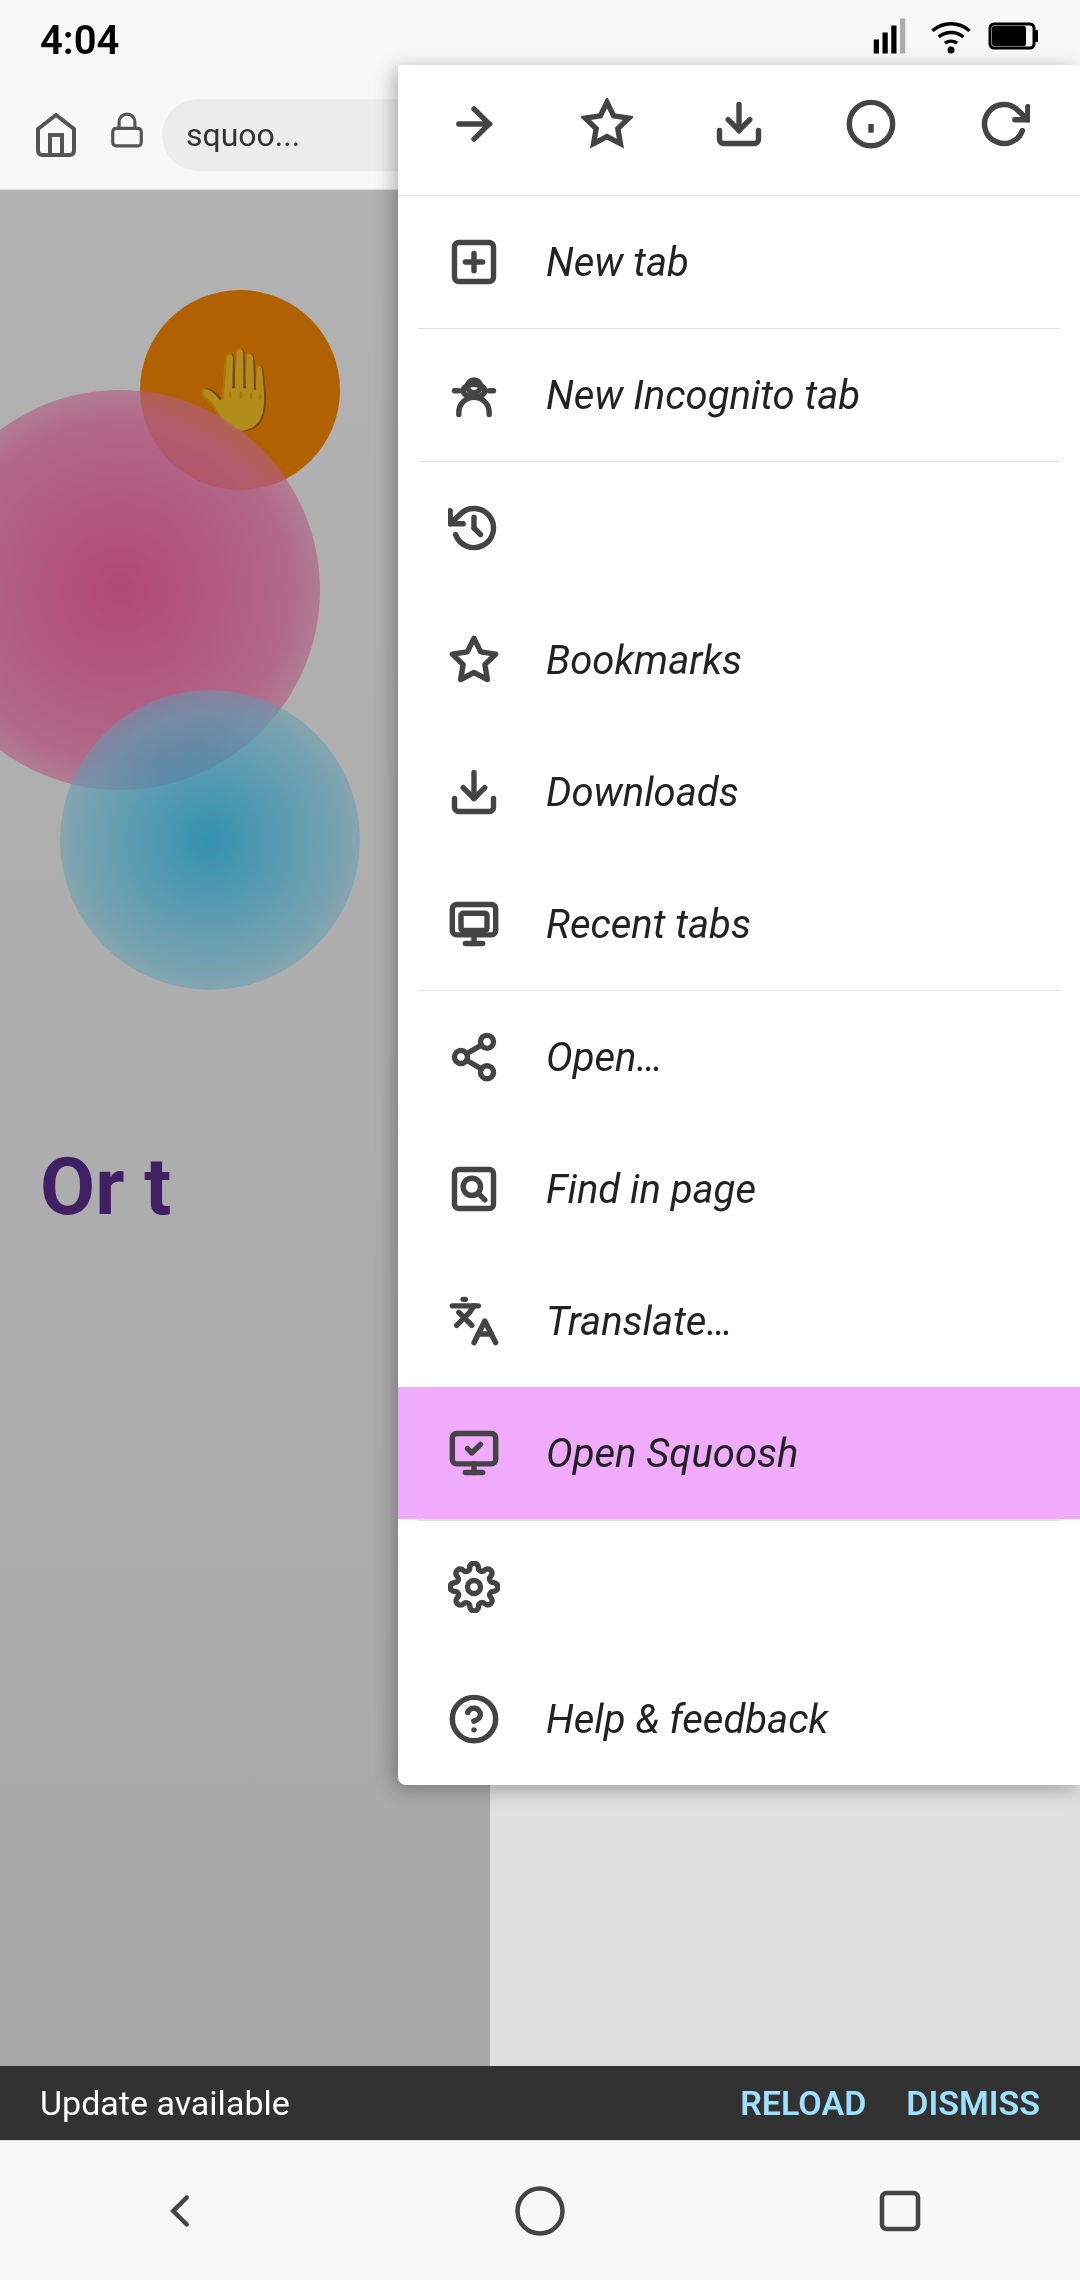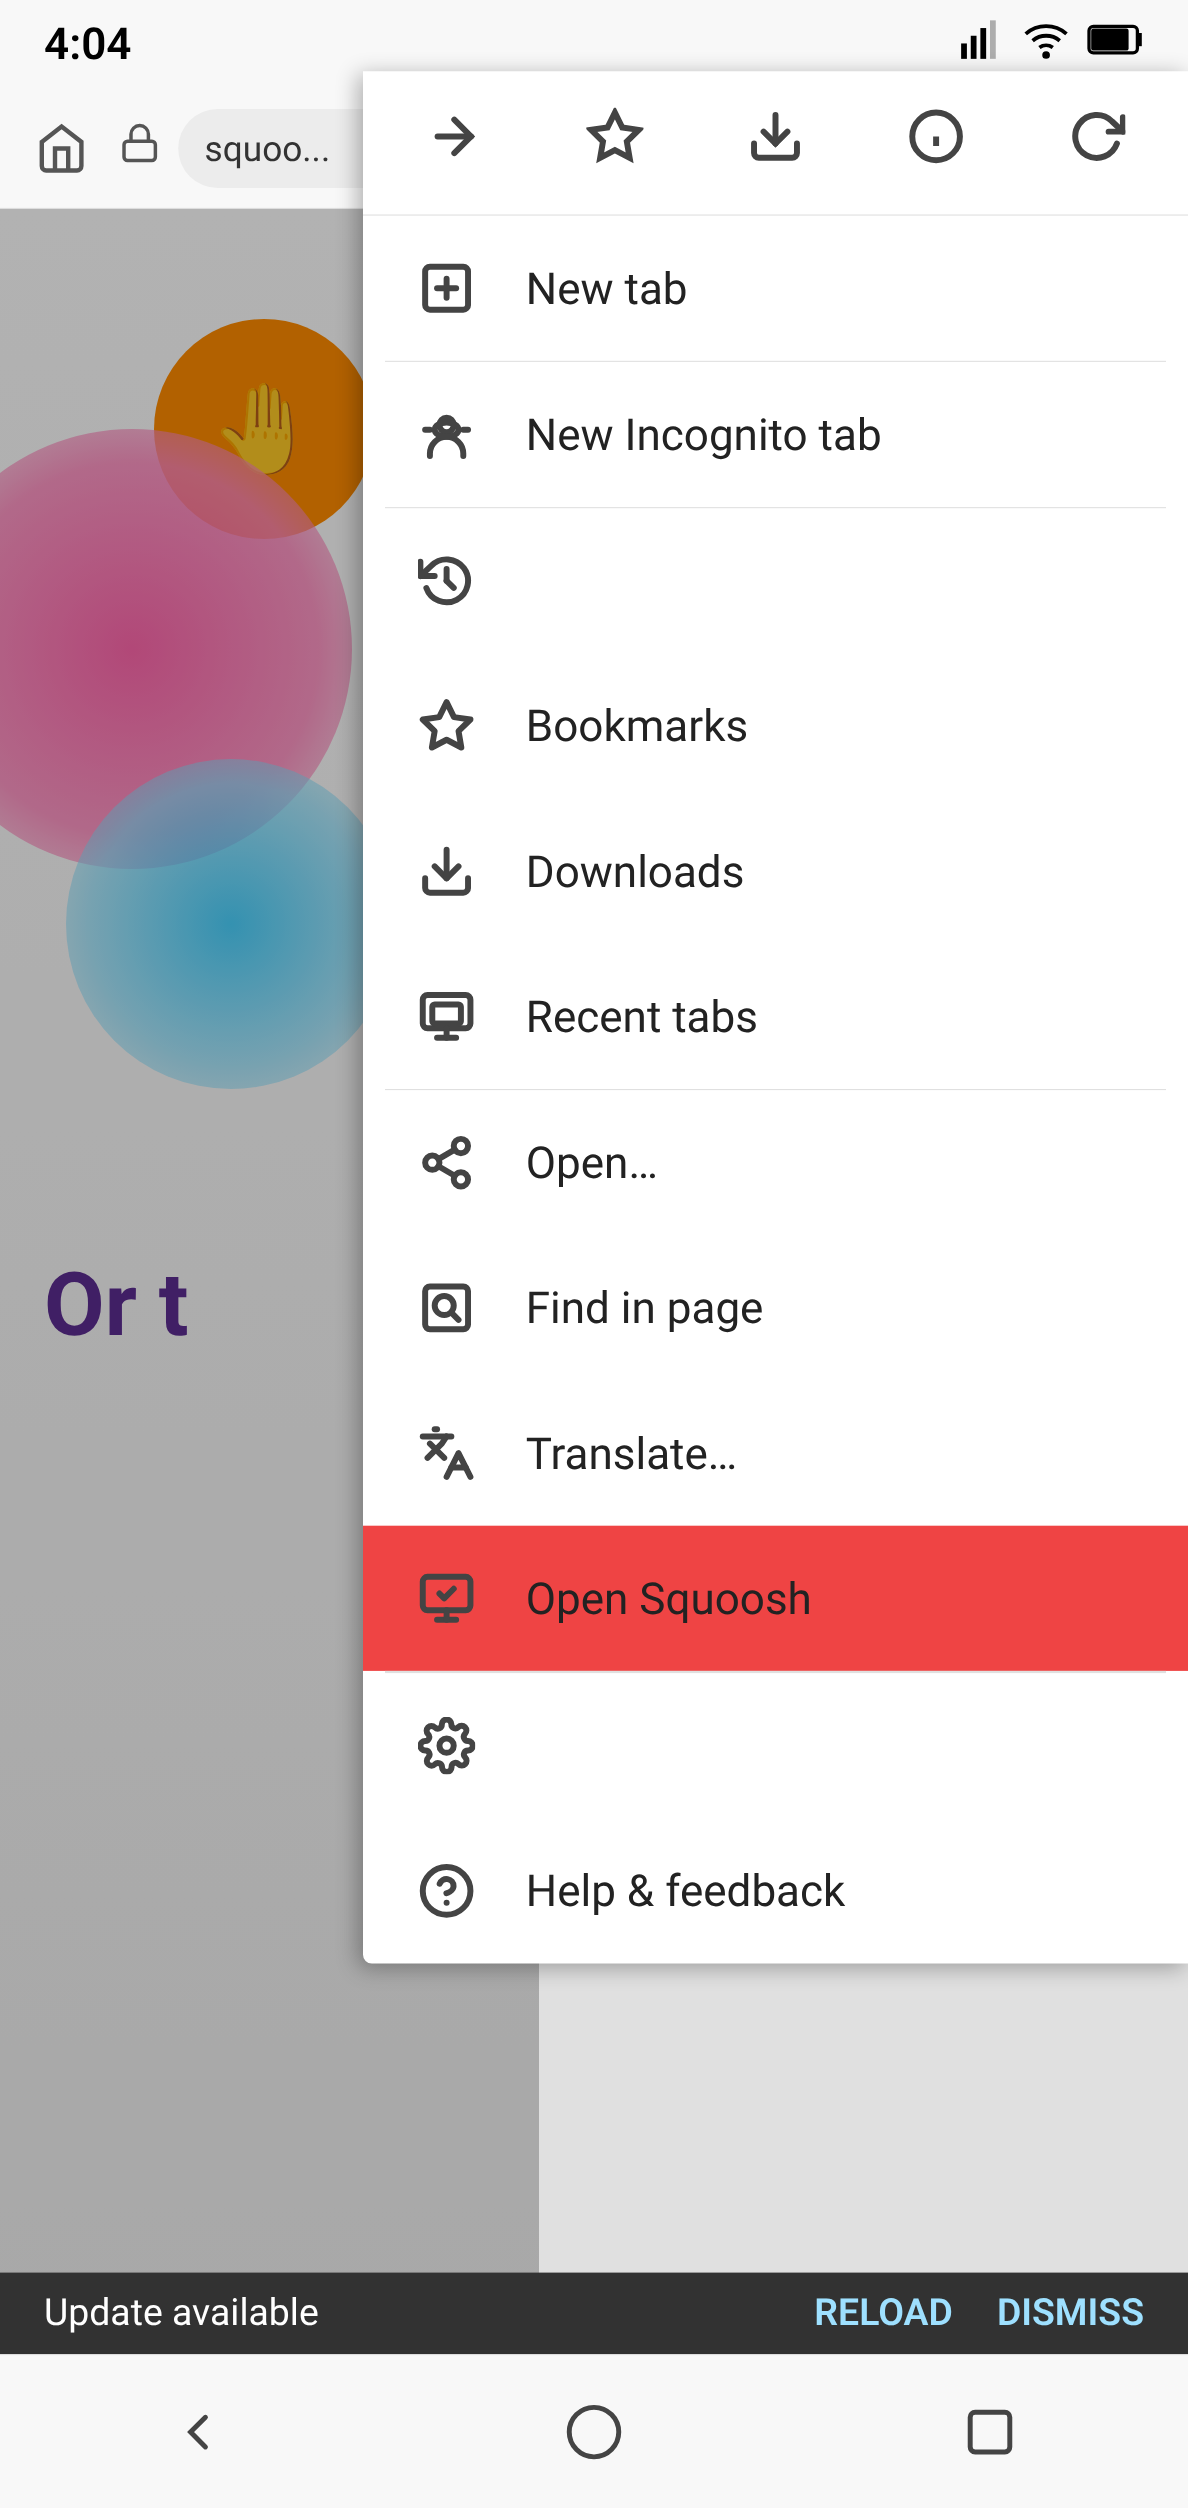--- a/index.html
+++ b/index.html
@@ -156,25 +156,26 @@
       height: 2090px;
       background: rgba(0,0,0,0.3);
       z-index: 5;
     }
 
     
     .dropdown-menu {
       position: absolute;
       top: 65px;
       right: 0;
-      width: 750px;
+      width: 682px;
       background: #fff;
       box-shadow: -4px 4px 20px rgba(0,0,0,0.3);
       z-index: 20;
       border-radius: 0 0 0 8px;
+      font-style: italic;
     }
 
     
     .dropdown-toolbar {
       display: flex;
       align-items: center;
       justify-content: space-around;
       padding: 20px 10px;
       border-bottom: 1px solid #e0e0e0;
       background: #fff;
@@ -205,21 +206,21 @@
     
     .menu-item {
       display: flex;
       align-items: center;
       padding: 30px 40px;
       cursor: pointer;
       min-height: 110px;
     }
 
     .menu-item.highlighted {
-      background: #ef4444;
+      background: #f0abfc;
     }
 
     .menu-item-icon {
       width: 72px;
       height: 72px;
       display: flex;
       align-items: center;
       justify-content: center;
       flex-shrink: 0;
       margin-right: 36px;

